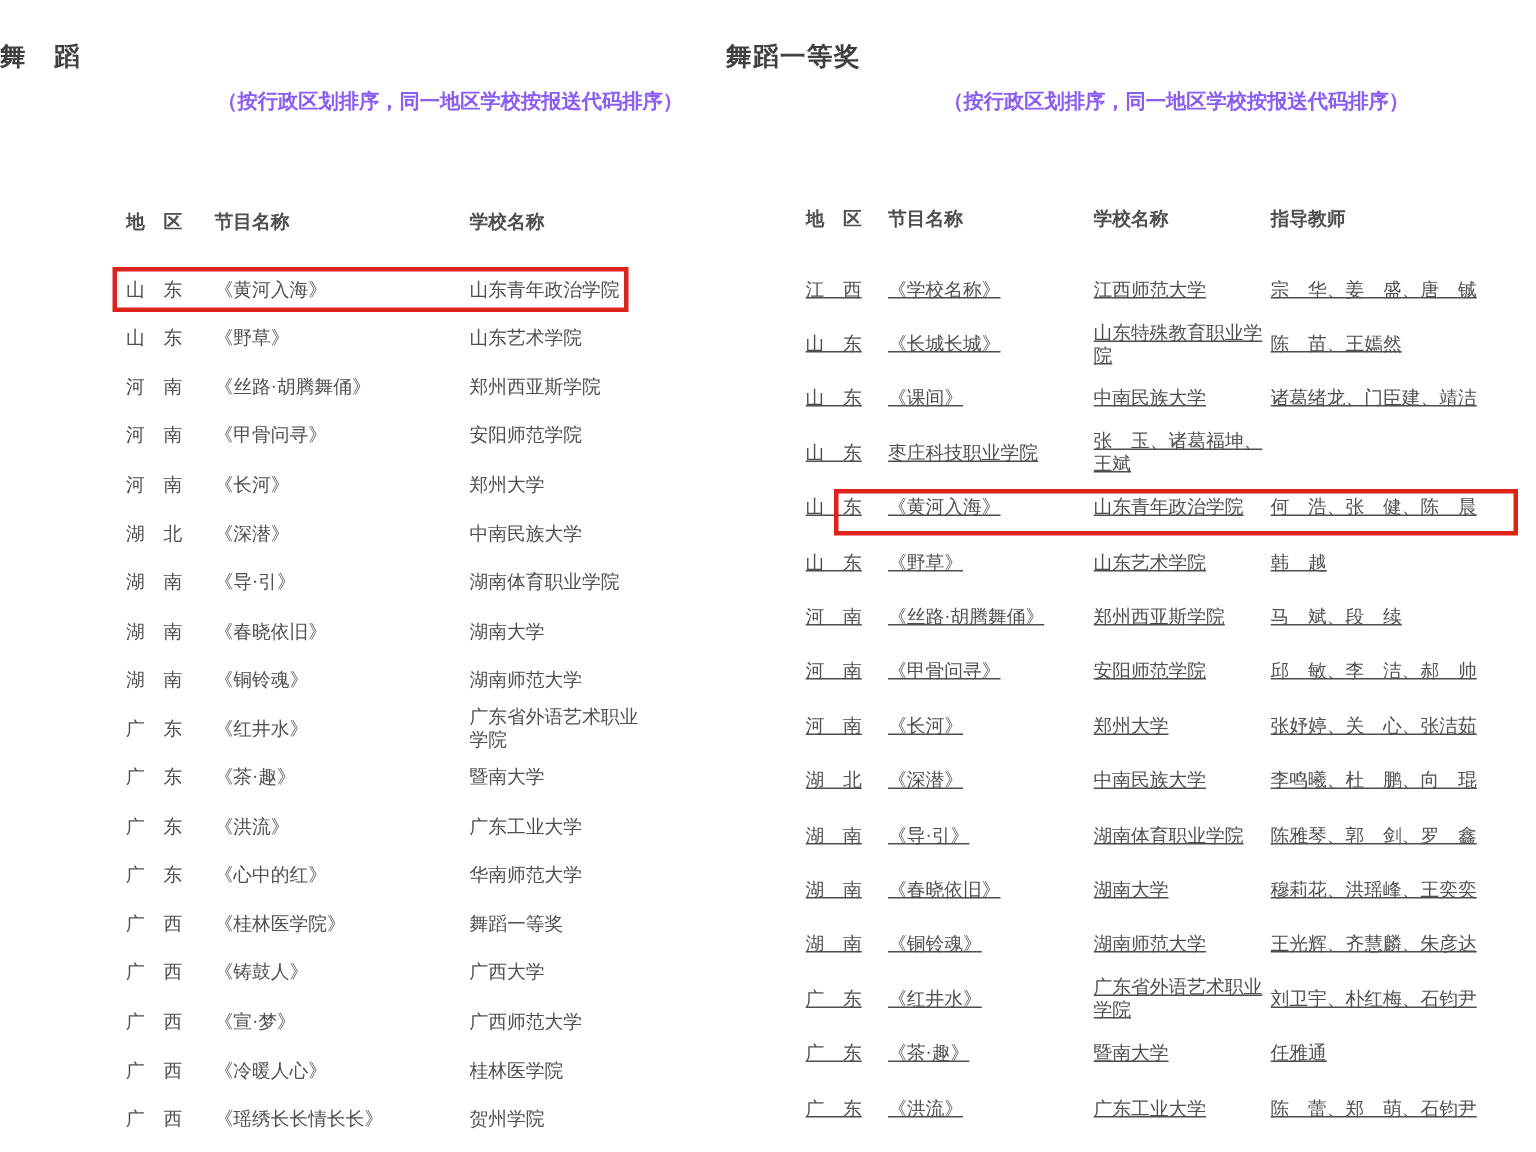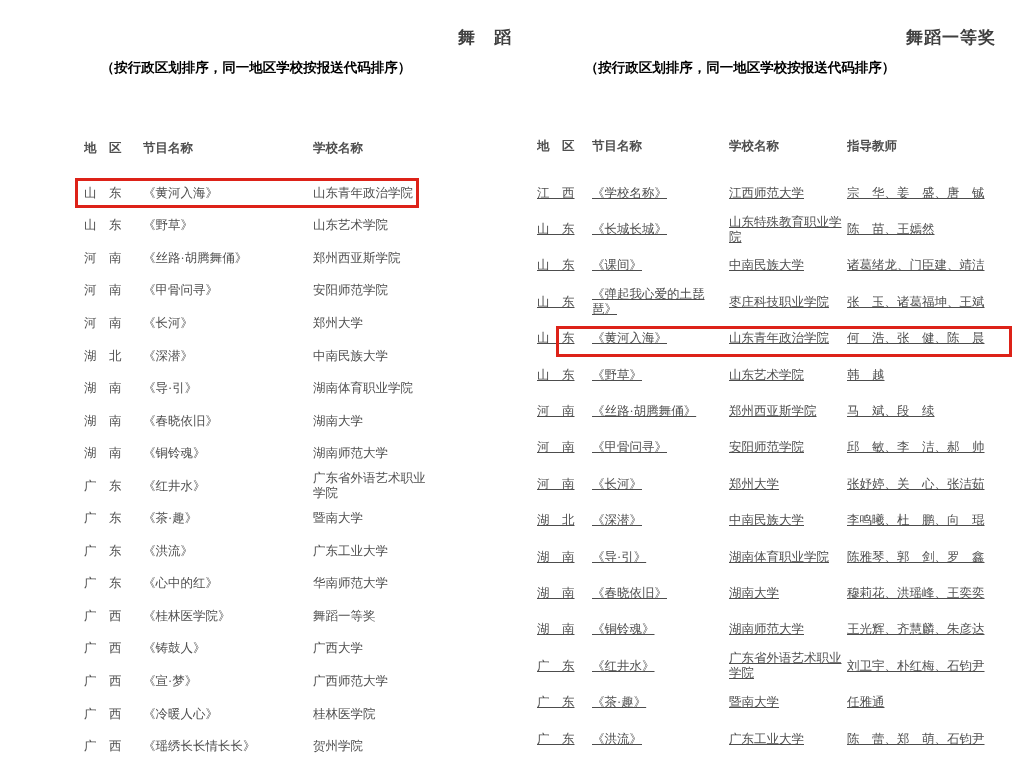--- a/index.html
+++ b/index.html
@@ -12,28 +12,28 @@
   }
   .stage { position: relative; width: 1024px; height: 768px; }
   .page {
     position: absolute; top: 0; height: 768px; width: 512px;
   }
   .page-left  { left: 0; }
   .page-right { left: 484px; }
 
   .doc-title {
     position: absolute; top: 26px; left: 0; width: 100%;
-    text-align: right;
+    text-align: left;
     font-size: 17px; font-weight: bold; color: #3f3f3f;
     letter-spacing: 1px;
   }
   .doc-subtitle {
     position: absolute; top: 59px; left: 0; width: 100%;
     text-align: center;
-    font-size: 13.5px; font-weight: bold; color: #000000;
+    font-size: 13.5px; font-weight: bold; color: #8b5cf6; padding-left: 44px;
   }
 
   .thead, .row { display: grid; align-items: center; }
   .page-left  .thead, .page-left  .row { grid-template-columns: 59px 170px 1fr; }
   .page-right .thead, .page-right .row { grid-template-columns: 55px 137px 118px 1fr; }
 
   .thead {
     position: absolute; font-weight: bold; color: #3f3f3f; font-size: 13px;
   }
   .page-left  .thead { top: 138px; left: 84px;  width: 346px; height: 20px; }
@@ -199,21 +199,20 @@
           <span class="cell col-teachers">陈　苗、王嫣然</span>
         </div>
         <div class="row">
           <span class="cell col-region">山　东</span>
           <span class="cell col-program">《课间》</span>
           <span class="cell col-school">中南民族大学</span>
           <span class="cell col-teachers">诸葛绪龙、门臣建、靖洁</span>
         </div>
         <div class="row">
           <span class="cell col-region">山　东</span>
-          <span class="cell col-program">《弹起我心爱的土琵琶》</span>
           <span class="cell col-school">枣庄科技职业学院</span>
           <span class="cell col-teachers">张　玉、诸葛福坤、王斌</span>
         </div>
         <div class="row highlighted">
           <span class="cell col-region">山　东</span>
           <span class="cell col-program">《黄河入海》</span>
           <span class="cell col-school">山东青年政治学院</span>
           <span class="cell col-teachers">何　浩、张　健、陈　晨</span>
         </div>
         <div class="row">

